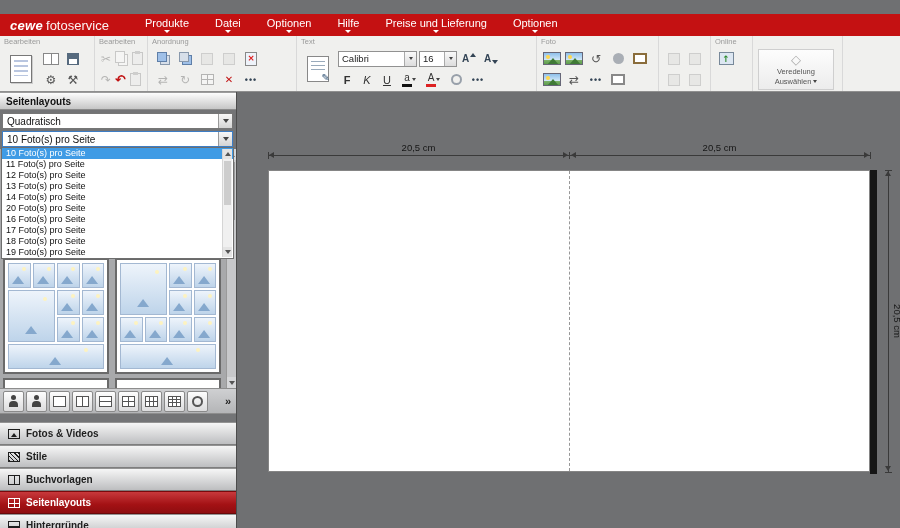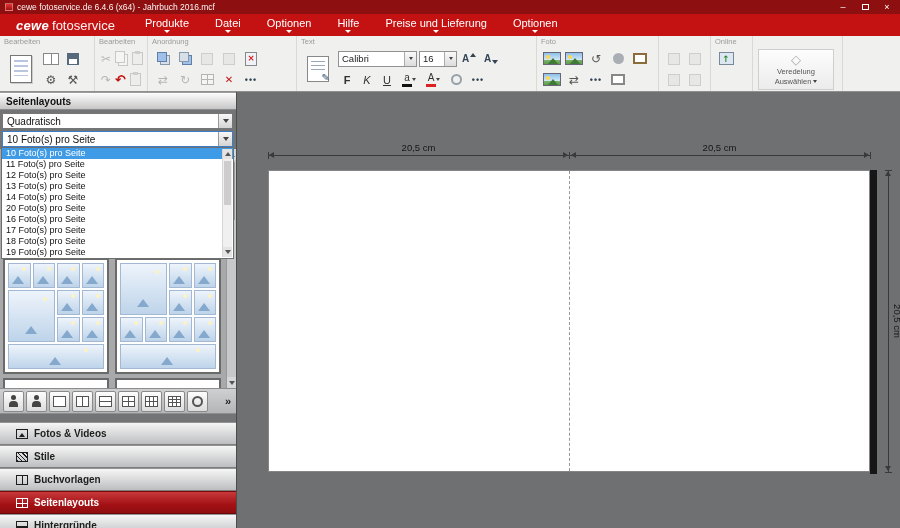--- a/index.html
+++ b/index.html
@@ -9,21 +9,21 @@
 
 .titlebar{position:absolute;top:0;left:0;right:0;height:14px;background:#8e0f10;color:#fff;display:flex;align-items:center;gap:4px;padding:0 5px;font-size:8.5px}
 .app-icon{width:8px;height:8px;background:linear-gradient(#e23333,#a31111);border:1px solid rgba(255,255,255,.35);flex:none}
 .win-title{white-space:nowrap;opacity:.95}
 .win-controls{margin-left:auto;display:flex;align-items:center;gap:14px;font-size:9px;padding-right:4px}
 .wc{display:inline-flex;align-items:center;justify-content:center;min-width:8px;height:10px;line-height:1}
 .wc-box{width:7px;height:6px;border:1px solid #fff;display:inline-block}
 
 
 .menubar{position:absolute;top:14px;left:0;right:0;height:22px;background:#c41112;display:flex;align-items:center;color:#fff}
-.logo{width:132px;padding-left:16px;font-size:13px;white-space:nowrap}
+.logo{width:132px;padding-left:10px;font-size:13px;white-space:nowrap}
 .logo-b{font-weight:bold;font-style:italic;letter-spacing:.3px}
 .logo-s{margin-left:3px;font-weight:normal;opacity:.95}
 .menu-item{display:flex;flex-direction:column;align-items:center;gap:1px;padding:0 13px;font-size:11px;cursor:default}
 .menu-caret{width:0;height:0;border-left:3px solid transparent;border-right:3px solid transparent;border-top:3px solid #fff}
 
 
 .ribbon{position:absolute;top:36px;left:0;right:0;height:56px;background:#f0f0ee;border-bottom:1px solid #8f8f8f;display:flex}
 .rgroup{position:relative;flex:none;border-right:1px solid #d9d9d9;padding:13px 5px 2px}
 .glabel{position:absolute;top:1px;left:4px;font-size:7.5px;color:#9a9a9a}
 .gbody{display:flex;gap:4px;align-items:flex-start}
@@ -120,21 +120,21 @@
 .ic-person::after{content:"";position:absolute;bottom:1px;left:1.5px;width:9px;height:6px;border-radius:4px 4px 0 0;background:#444}
 .ic-grid{width:13px;height:11px;border:1px solid #555;background-color:#fff;background-repeat:no-repeat}
 .ic-grid.v{background-image:linear-gradient(#555,#555);background-size:1px 100%;background-position:50% 0}
 .ic-grid.h{background-image:linear-gradient(#555,#555);background-size:100% 1px;background-position:0 50%}
 .ic-grid.vh{background-image:linear-gradient(#555,#555),linear-gradient(#555,#555);background-size:1px 100%,100% 1px;background-position:50% 0,0 50%}
 .ic-grid.v2h{background-image:linear-gradient(#555,#555),linear-gradient(#555,#555),linear-gradient(#555,#555);background-size:1px 100%,1px 100%,100% 1px;background-position:33% 0,67% 0,0 50%}
 .ic-grid.v2h2{background-image:linear-gradient(#555,#555),linear-gradient(#555,#555),linear-gradient(#555,#555),linear-gradient(#555,#555);background-size:1px 100%,1px 100%,100% 1px,100% 1px;background-position:33% 0,67% 0,0 33%,0 67%}
 .ic-ring-sm{width:11px;height:11px;border:2px solid #555;border-radius:50%}
 
 .accordion{position:absolute;left:0;right:0;top:330px}
-.acc{height:23px;display:flex;align-items:center;gap:6px;padding-left:16px;font-size:10px;font-weight:bold;color:#1e1e1e;background:linear-gradient(#f6f6f6,#bdbec0);border-top:1px solid #939393;border-bottom:1px solid #7e7e7e;cursor:default}
+.acc{height:23px;display:flex;align-items:center;gap:6px;padding-left:8px;font-size:10px;font-weight:bold;color:#1e1e1e;background:linear-gradient(#f6f6f6,#bdbec0);border-top:1px solid #939393;border-bottom:1px solid #7e7e7e;cursor:default}
 .acc.active{background:linear-gradient(#c8393c 0%,#a31114 60%,#8f0d10 100%);color:#fff;border-top-color:#7a0a0c;border-bottom-color:#6a0809}
 .acc-ic{flex:none;width:12px;height:10px;border:1px solid currentColor;position:relative}
 .acc-ic.photos::after{content:"";position:absolute;left:2px;bottom:1px;width:0;height:0;border-left:3px solid transparent;border-right:3px solid transparent;border-bottom:4px solid currentColor}
 .acc-ic.stile{background:repeating-linear-gradient(45deg,currentColor 0 1px,transparent 1px 3px)}
 .acc-ic.buch::after{content:"";position:absolute;left:50%;top:0;bottom:0;width:1px;background:currentColor}
 .acc-ic.layout::before{content:"";position:absolute;left:50%;top:0;bottom:0;width:1px;background:currentColor}
 .acc-ic.layout::after{content:"";position:absolute;top:50%;left:0;right:0;height:1px;background:currentColor}
 .acc-ic.bg::after{content:"";position:absolute;left:0;right:0;bottom:0;height:45%;background:currentColor}
 
 .ddlist{position:absolute;left:1px;right:2px;top:55px;background:#fff;border:1px solid #6e6e6e;z-index:30}
@@ -162,31 +162,20 @@
 .darr-v{position:absolute;left:-3px;width:0;height:0;border-left:3.5px solid transparent;border-right:3.5px solid transparent}
 .darr-v.u{border-bottom:5px solid #3a3a3a;top:1px}
 .darr-v.d{border-top:5px solid #3a3a3a;bottom:1px}
 .dlabel-v{position:absolute;left:4px;top:50%;transform:translateY(-50%);font-size:9.5px;color:#161616;writing-mode:vertical-rl;white-space:nowrap}
 </style>
 </head>
 <body>
 
 <div class="app">
 
-  <div class="titlebar">
-    <span class="app-icon"></span>
-    <span class="win-title">cewe fotoservice.de 6.4.6 (x64) - Jahrbuch 2016.mcf</span>
-    <div class="win-controls">
-      <span class="wc">–</span>
-      <span class="wc">
-          <span class="wc-box"></span>
-        </span>
-      <span class="wc">×</span>
-    </div>
-  </div>
 
   <div class="menubar">
     <div class="logo">
       <span class="logo-b">cewe</span><span class="logo-s">fotoservice</span>
     </div>
     <div class="menu-item">
       <span>Produkte</span>
         <span class="menu-caret"></span>
     </div>
     <div class="menu-item">

